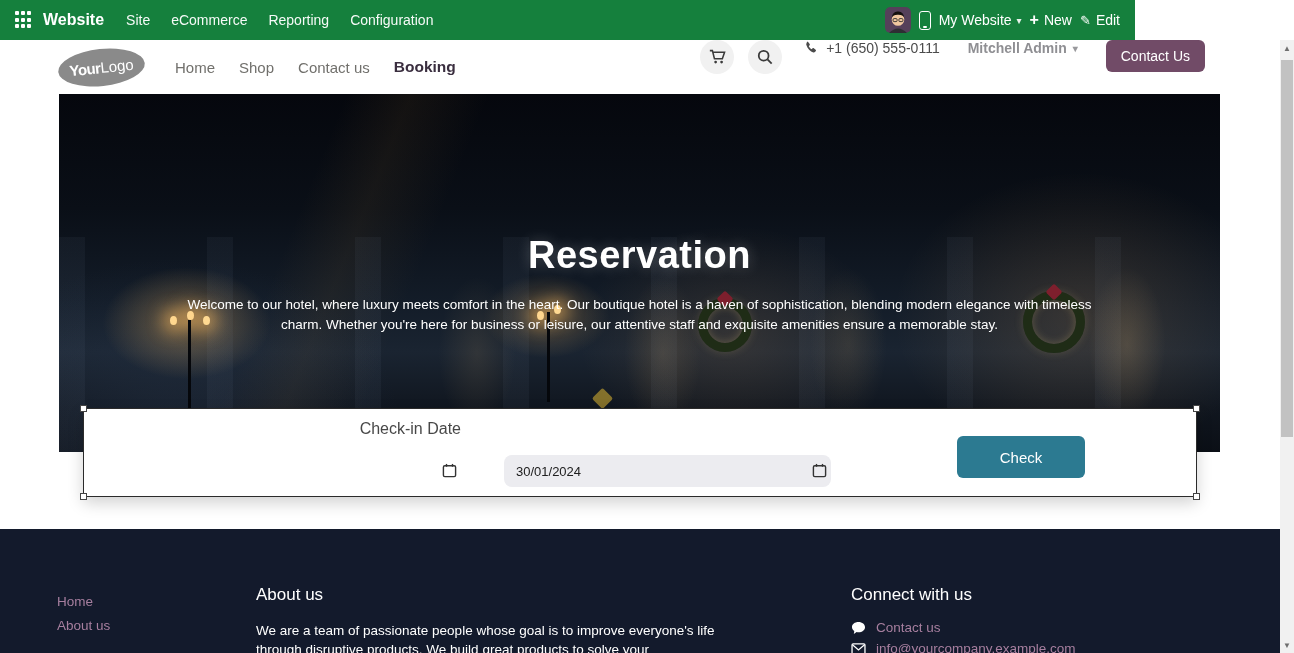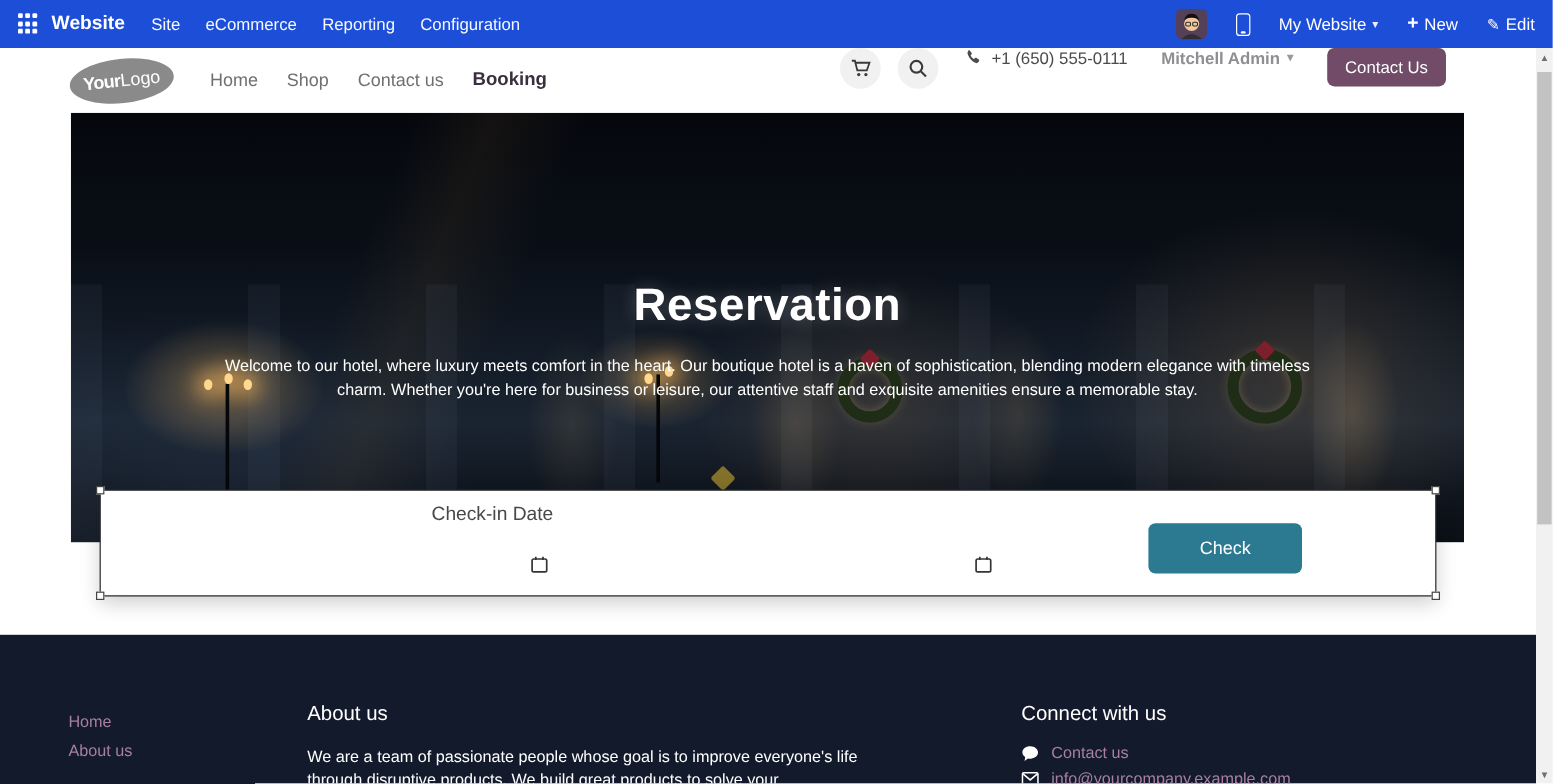--- a/index.html
+++ b/index.html
@@ -1,27 +1,27 @@
 <!DOCTYPE html>
 <html><head>
 <meta charset="utf-8">
 <style>
   * { margin:0; padding:0; box-sizing:border-box; }
   html,body { width:1294px; height:653px; overflow:hidden; }
   body { position:relative; background:#fff; font-family:"Liberation Sans", sans-serif; }
 
   
-  .topbar { position:absolute; top:0; left:0; width:1294px; height:40px;
-    background:#1d4ed8; display:flex; align-items:center; padding:0 15px; color:#fff; }
+  .topbar { position:absolute; top:0; left:0; width:1135px; height:40px;
+    background:#15803d; display:flex; align-items:center; padding:0 15px; color:#fff; }
   .topbar .grid-btn { width:18px; height:18px; display:flex; flex-wrap:wrap; gap:2px; cursor:pointer; margin-right:10px; }
   .topbar .grid-btn i { width:4px; height:4px; background:#fff; border-radius:1px; }
   .topbar .app-name { font-size:16px; font-weight:600; margin-right:22px; cursor:pointer; }
   .topbar .menu-item { font-size:14px; color:rgba(255,255,255,.96); margin-right:21px; cursor:pointer; }
   .topbar .spacer { flex:1; }
-  .topbar .right { display:flex; align-items:center; gap:24px; }
+  .topbar .right { display:flex; align-items:center; gap:8px; }
   .topbar .avatar { width:26px; height:26px; border-radius:5px; overflow:hidden; cursor:pointer; display:block; }
   .topbar .mobile-icon { width:12px; height:19px; border:1.6px solid #fff; border-radius:3px; position:relative; cursor:pointer; }
   .topbar .mobile-icon::after { content:''; position:absolute; bottom:1px; left:50%; transform:translateX(-50%);
     width:4px; height:1.5px; background:#fff; border-radius:1px; }
   .topbar .tb-link { font-size:14px; color:#fff; display:flex; align-items:center; gap:5px; cursor:pointer; white-space:nowrap; }
   .caret { font-size:10px; opacity:.9; }
   .plus-glyph { font-weight:700; font-size:16px; }
   .pencil-glyph { font-size:13px; }
 
   
@@ -229,20 +229,21 @@
 
   <div class="field-label lab1">Check-in Date</div>
   <span class="cal-icon cal1">
     <svg width="15" height="15" viewBox="0 0 16 16" fill="none" stroke="#333" stroke-width="1.5">
       <rect x="1.5" y="3" width="13" height="11.5" rx="1.5"></rect>
       <line x1="4.8" y1="1" x2="4.8" y2="4"></line>
         <line x1="11.2" y1="1" x2="11.2" y2="4"></line>
     </svg>
   </span>
 
+  <input class="date-input in2" type="text" value="30/01/2024" style="">
   <span class="cal-icon cal2">
     <svg width="15" height="15" viewBox="0 0 16 16" fill="none" stroke="#333" stroke-width="1.5">
       <rect x="1.5" y="3" width="13" height="11.5" rx="1.5"></rect>
       <line x1="4.8" y1="1" x2="4.8" y2="4"></line>
         <line x1="11.2" y1="1" x2="11.2" y2="4"></line>
     </svg>
   </span>
 
   <button class="check-btn">Check</button>
 </div>

